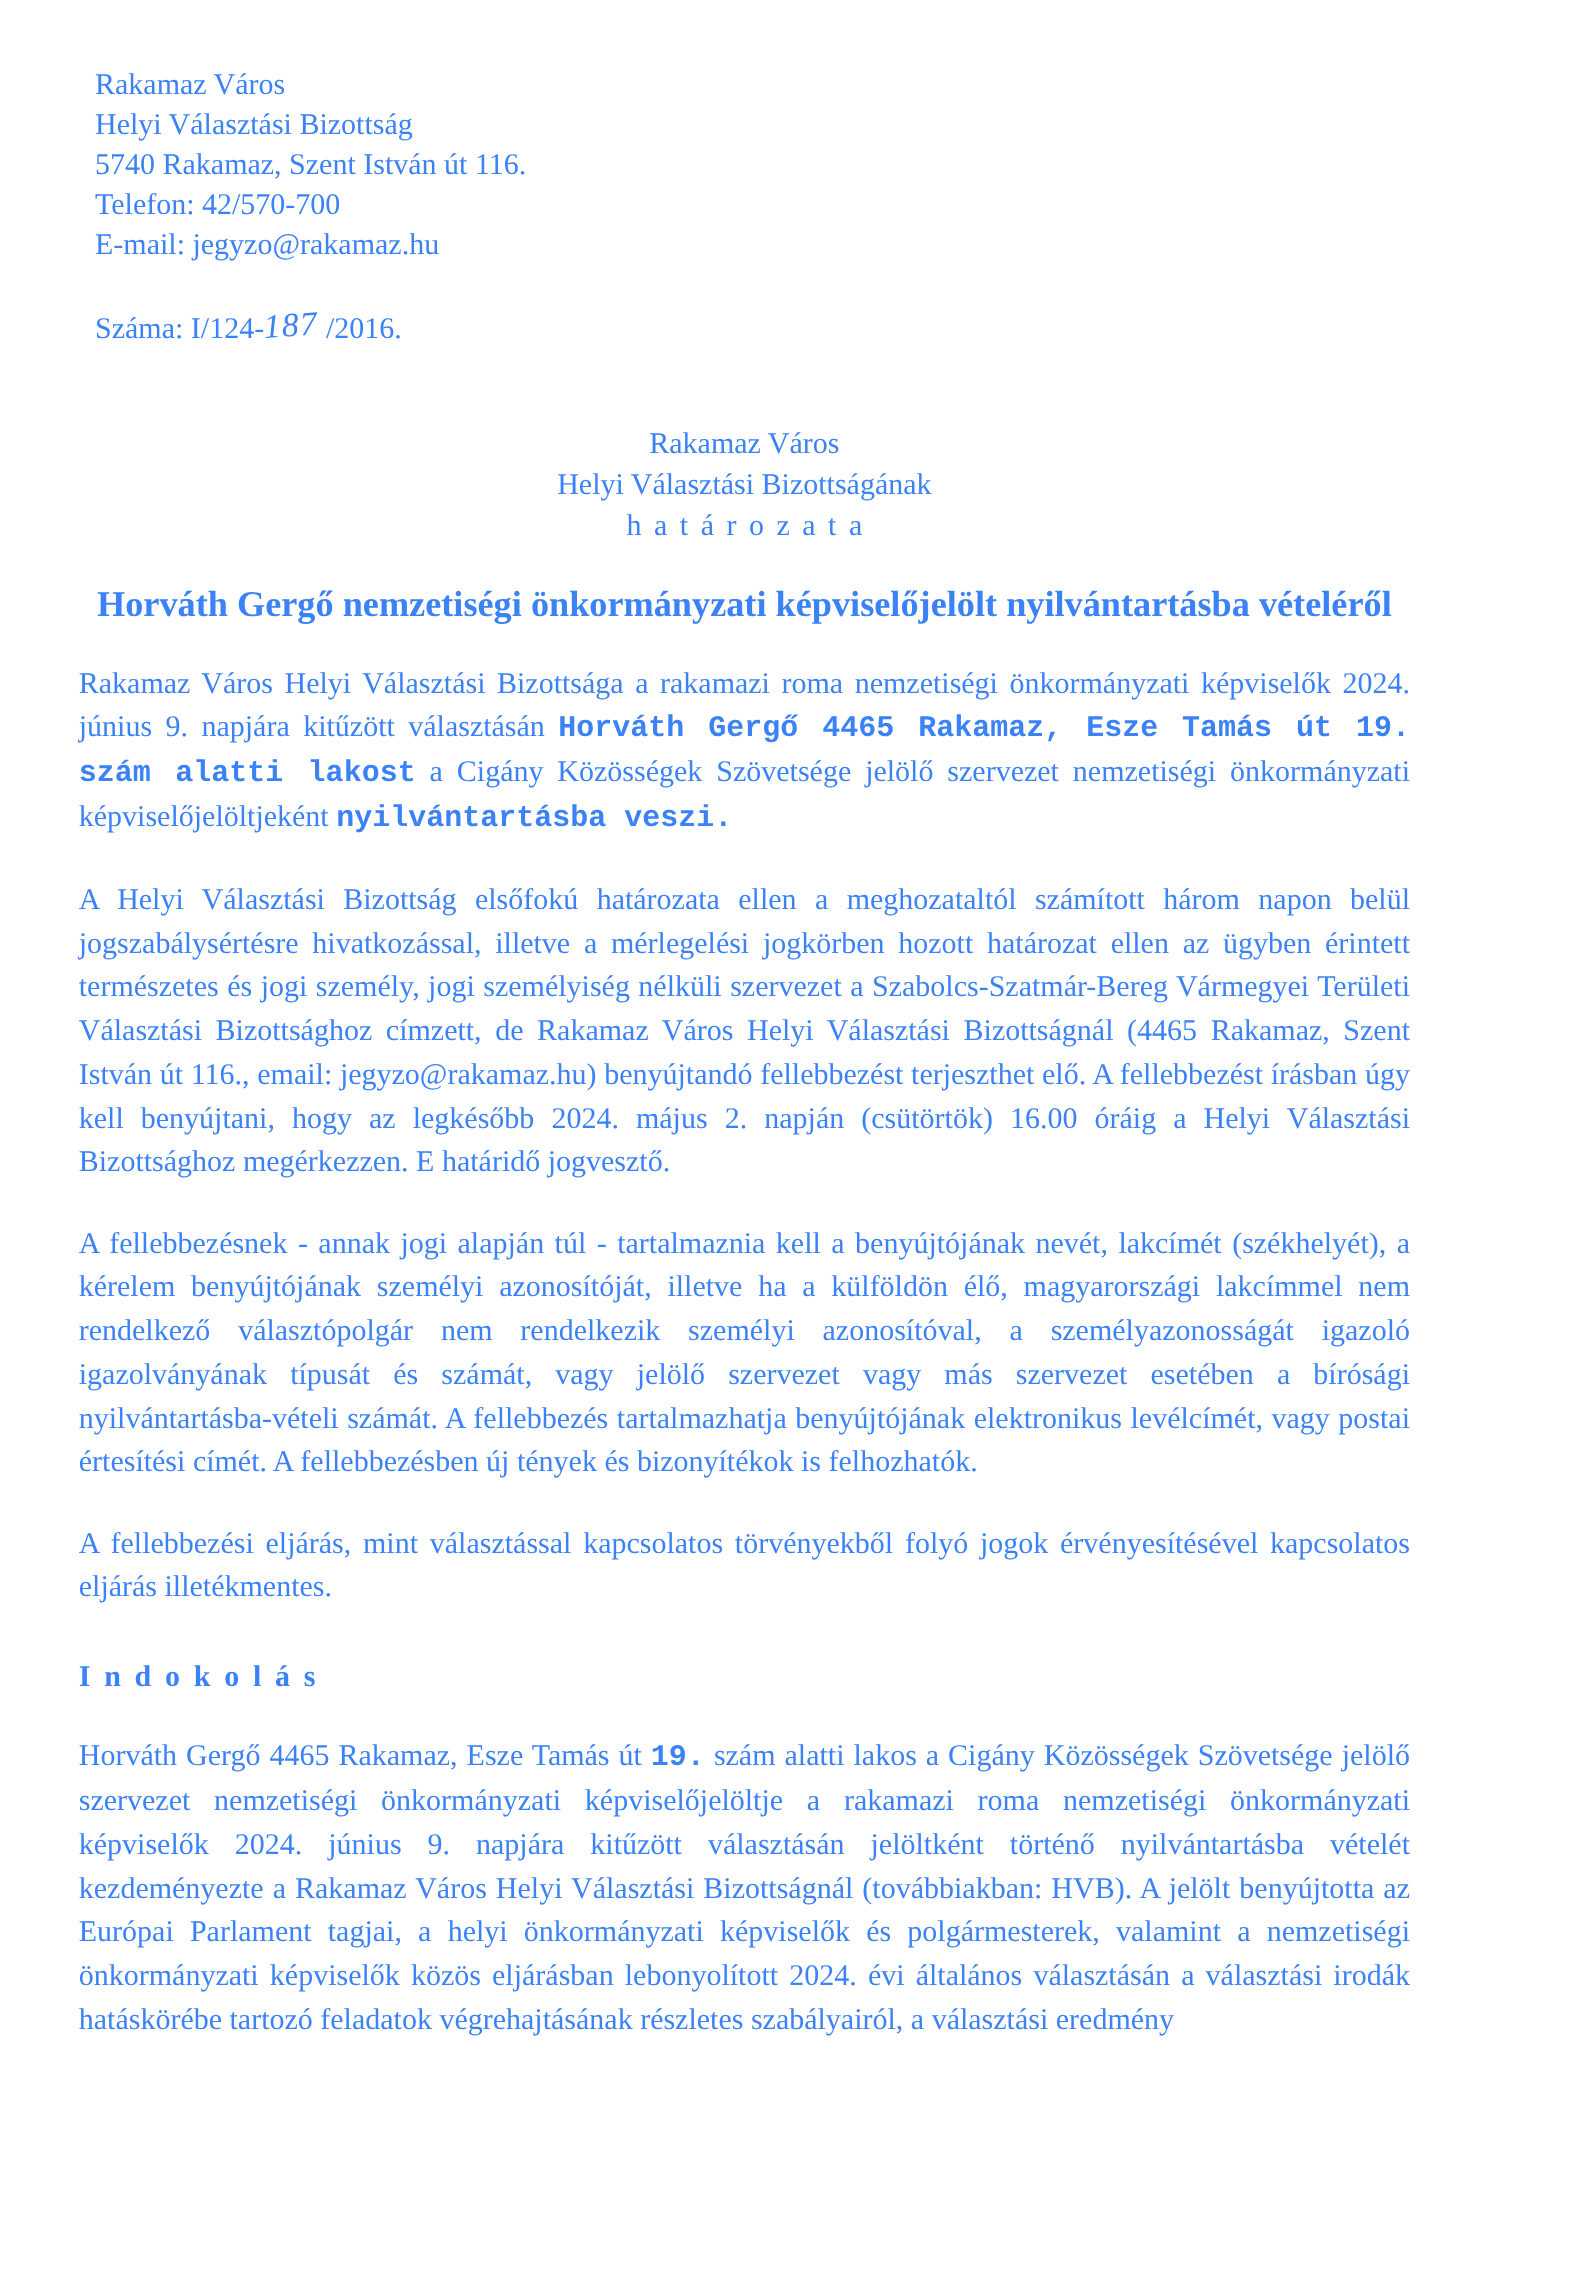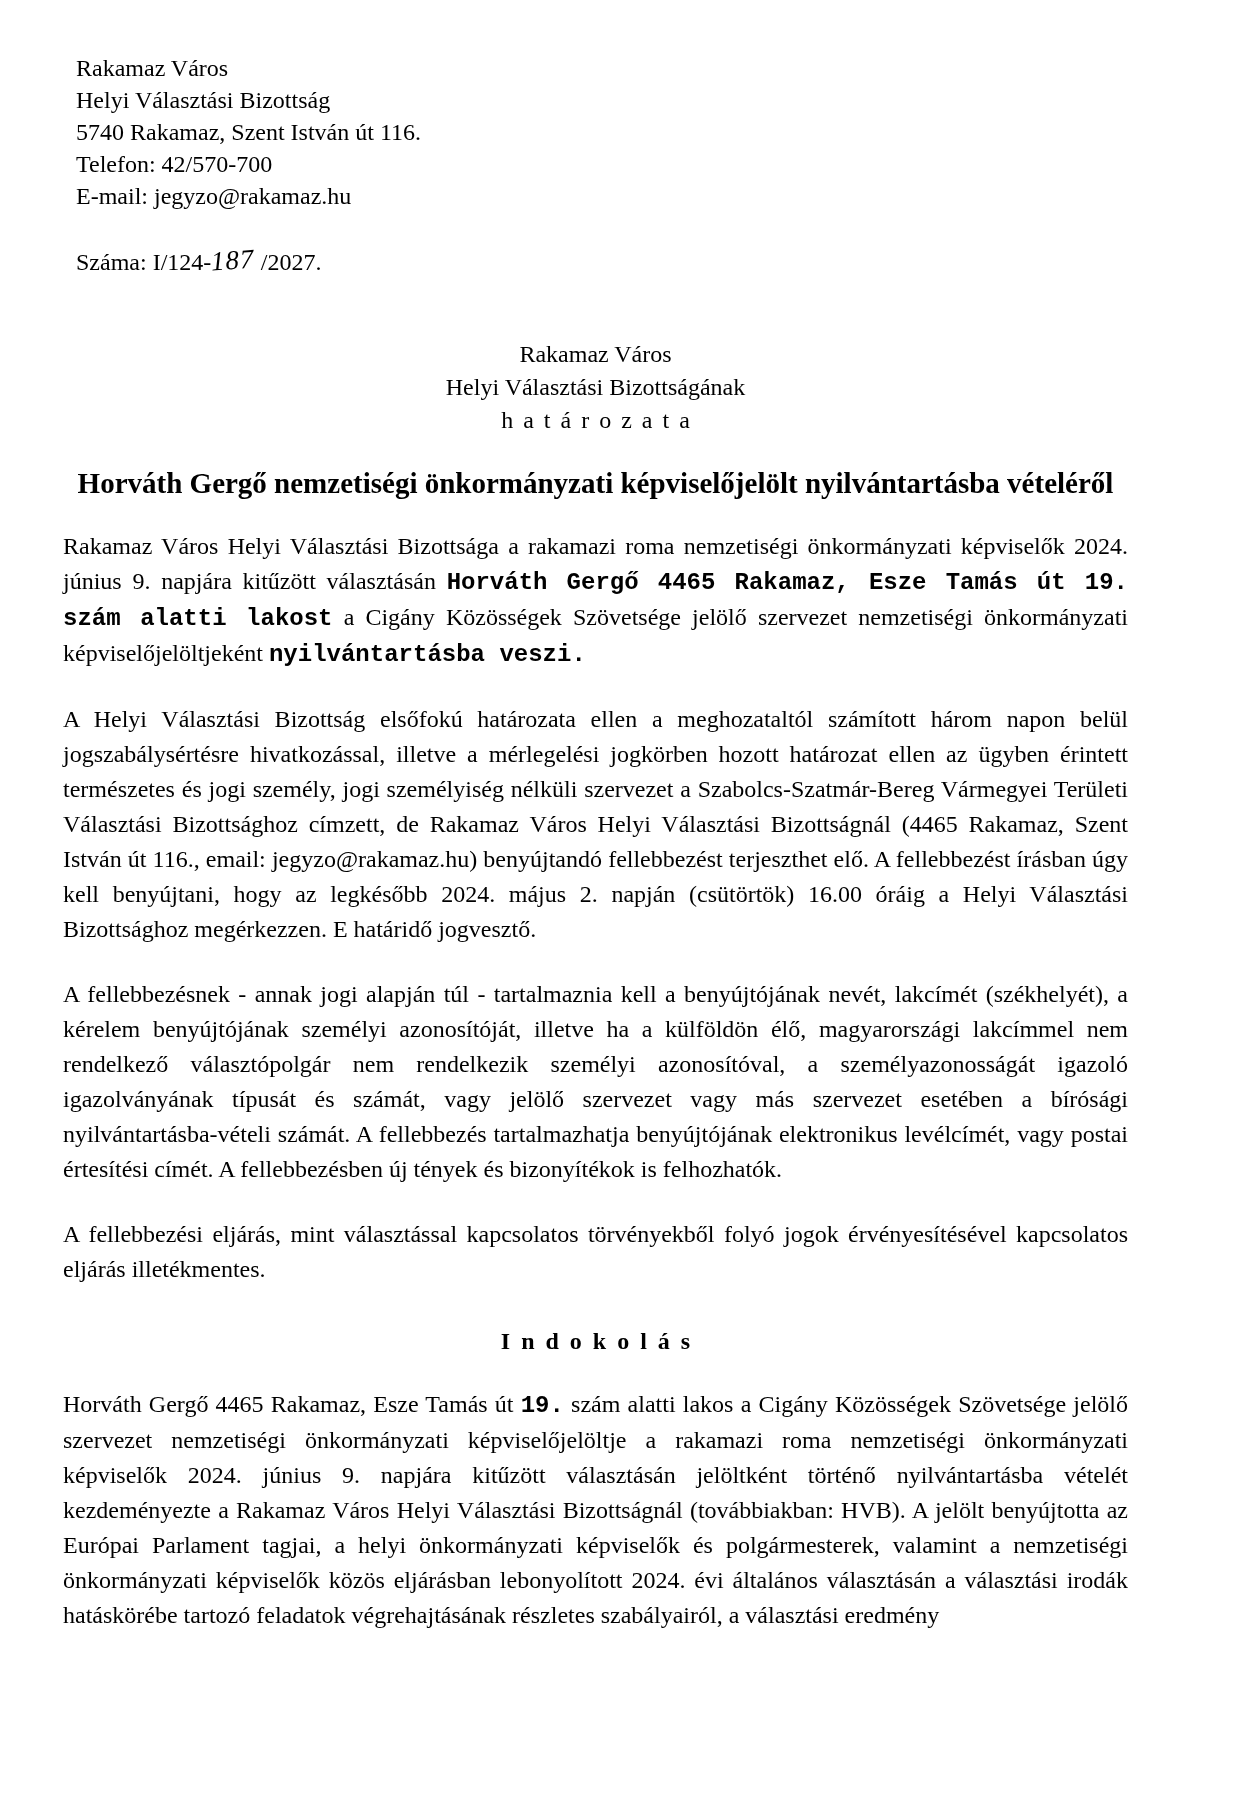--- a/index.html
+++ b/index.html
@@ -6,21 +6,21 @@
     margin: 0;
     padding: 0;
     background: #ffffff;
   }
   .page {
     position: relative;
     width: 1258px;
     height: 1815px;
     margin: 0 auto;
     background: #ffffff;
-    color: #000000;
+    color: #3b82f6;
     font-family: "Liberation Serif", "DejaVu Serif", serif;
     font-size: 24px;
     box-sizing: border-box;
     padding: 52px 130px 40px 63px;
     overflow: hidden;
     -webkit-font-smoothing: antialiased;
   }
   .letterhead {
     margin-left: 13px;
     line-height: 32px;
@@ -56,42 +56,41 @@
     margin: 30px 0 0 0;
     text-align: justify;
     line-height: 35px;
   }
   .body-p .b {
     font-weight: bold;
     font-family: Liberation Mono, monospace;
   }
   .section-heading {
     margin: 38px 0 0 0;
-    text-align: center;
     font-size: 24px;
     font-weight: bold;
     word-spacing: 5px;
     line-height: 32px;
   }
 </style>
 </head>
 <body>
 
 <div class="page">
 
   <header class="letterhead">
     <div>Rakamaz Város</div>
     <div>Helyi Választási Bizottság</div>
     <div>5740 Rakamaz, Szent István út 116.</div>
     <div>Telefon: 42/570-700</div>
     <div>E-mail: jegyzo@rakamaz.hu</div>
   </header>
 
   <div class="reference">
-    <span>Száma: I/124-</span><span class="handwritten">187</span><span> /2027.</span>
+    <span>Száma: I/124-</span><span class="handwritten">187</span><span> /2016.</span>
   </div>
 
   <section class="title-block">
     <div>Rakamaz Város</div>
     <div>Helyi Választási Bizottságának</div>
     <div class="spaced">h a t á r o z a t a</div>
   </section>
 
   <h1 class="subject">Horváth Gergő nemzetiségi önkormányzati képviselőjelölt nyilvántartásba vételéről</h1>
 

